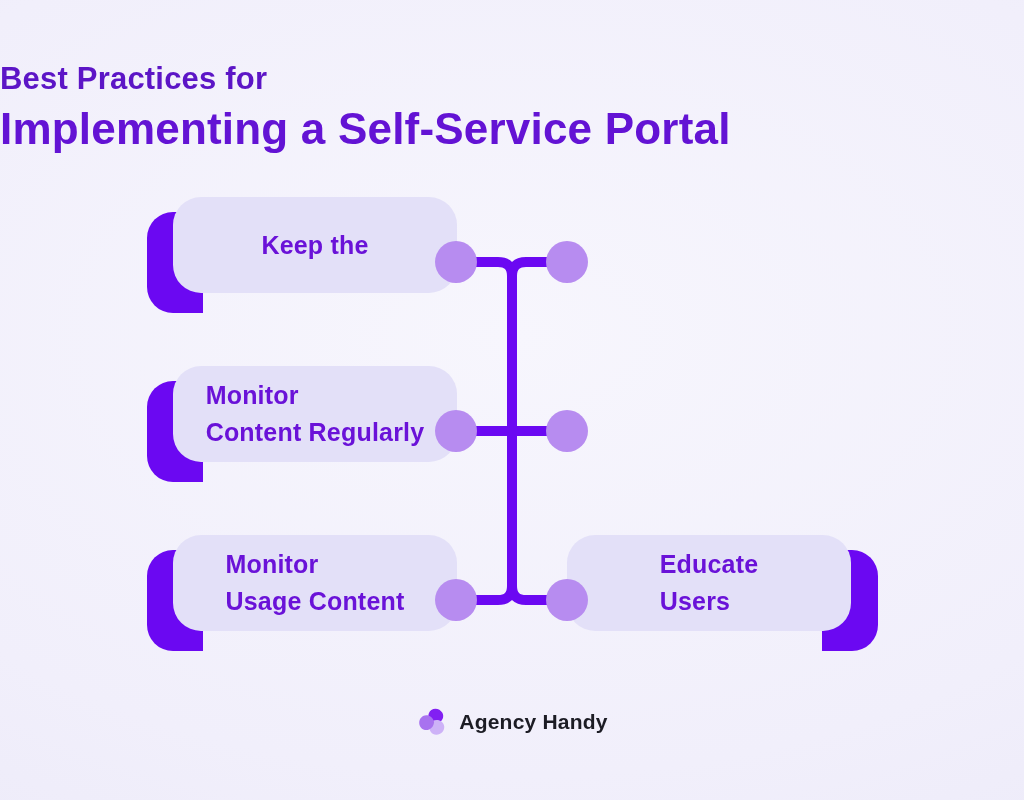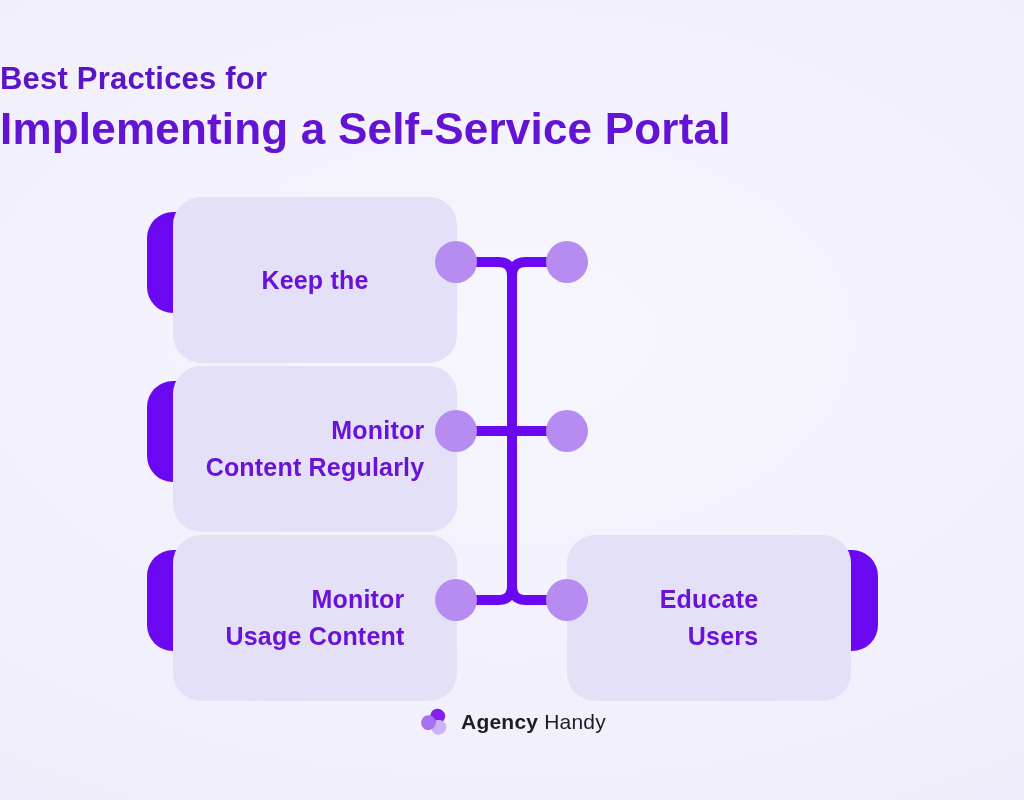--- a/index.html
+++ b/index.html
@@ -53,27 +53,27 @@
     height: 101px;
     background: #6b08f2;
   }
   .card.left  .card-tab { left: 0;  border-radius: 26px 0 0 26px; }
   .card.right .card-tab { right: 0; border-radius: 0 26px 26px 0; }
 
   .card-body {
     position: absolute;
     top: 0;
     width: 284px;
-    height: 166px;
+    height: 96px;
     background: #e3e0f8;
     border-radius: 28px;
     display: flex;
     align-items: center;
     justify-content: center;
-    text-align: right;
+    text-align: left;
   }
   .card.left  .card-body { left: 26px; }
   .card.right .card-body { left: 0; }
 
   .card-text {
     font-size: 25px;
     font-weight: 700;
     color: #6a12d8;
     line-height: 37px;
     letter-spacing: 0.2px;
@@ -98,21 +98,21 @@
     align-items: center;
     justify-content: center;
     gap: 9px;
   }
   .brand-text {
     font-size: 21px;
     color: #1c1c24;
     letter-spacing: 0.2px;
   }
   .brand-text .regular { font-weight: 700; }
-  .brand-text .bold    { font-weight: 400; }
+  .brand-text .bold    { font-weight: 700; }
 </style>
 </head>
 <body>
 
 <div class="canvas">
 
   <div class="title-block">
     <div class="title-small">Best Practices for</div>
     <div class="title-large">Implementing a Self-Service Portal</div>
   </div>

